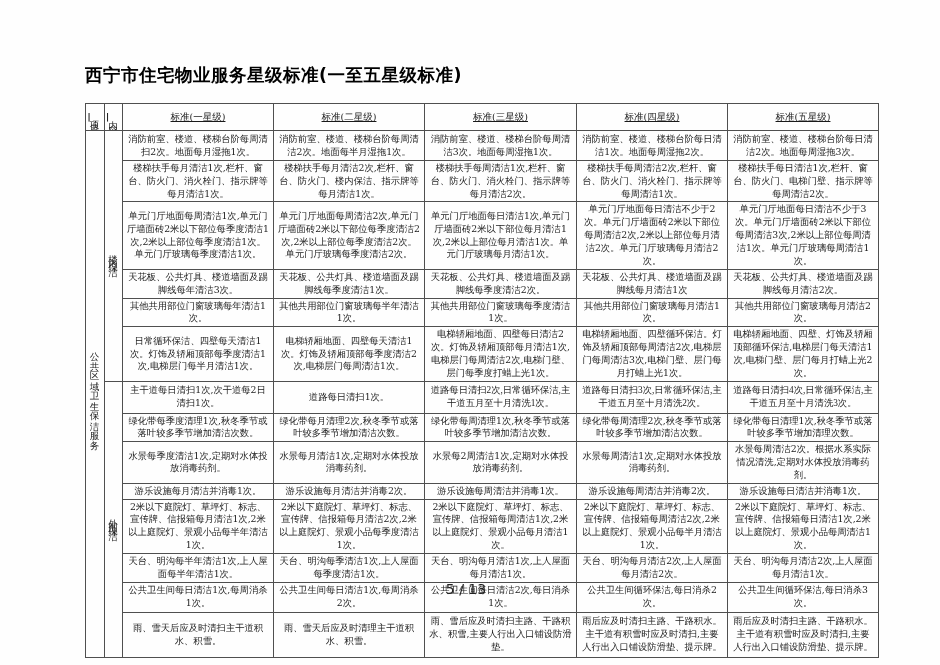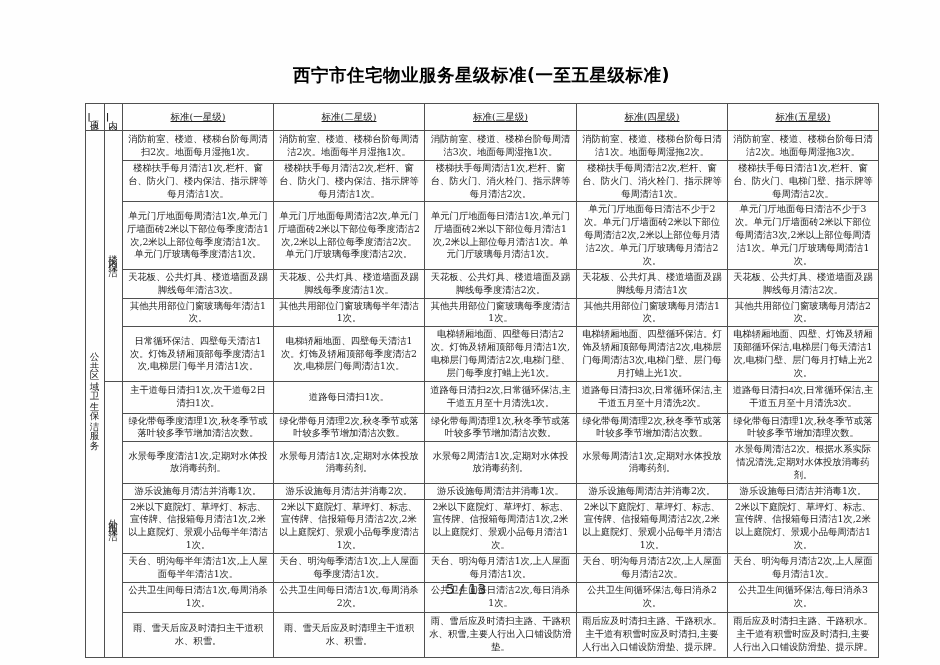--- a/index.html
+++ b/index.html
@@ -8,21 +8,21 @@
     background:#fdfdfc;
     font-family:"DejaVu Serif","Liberation Serif",serif;
     color:#111;
   }
   .page {
     position:relative; width:940px; height:665px;
     background:#fefefe; overflow:hidden;
   }
   .title {
     position:absolute; left:85px; top:63px; width:793px;
-    text-align:center; font-size:17.5px; font-weight:bold; color:#000;
+    font-size:17.5px; font-weight:bold; color:#000;
     font-family:"DejaVu Sans","Liberation Sans",sans-serif;
     letter-spacing:0.5px; white-space:nowrap;
   }
   table.std {
     position:absolute; left:85px; top:103px; width:793px;
     border-collapse:collapse; table-layout:fixed;
     border:1.6px solid #2b2b2b;
   }
   table.std th, table.std td {
     border:1px solid #4f4f4f;
@@ -34,21 +34,21 @@
   }
   table.std th { font-size:9.5px;text-decoration:underline; }
   .vcell { padding:0 !important; }
   .vtext {
     writing-mode:vertical-rl; text-orientation:upright;
     margin:0 auto; letter-spacing:0.45em; font-size:9.5px;
   }
   .vtext.spread { letter-spacing:1.05em; }
   .b {
     font-weight:bold;
-    font-family:Liberation Sans, sans-serif;
+    font-family:Liberation Serif, serif;
     font-size:9.1px;
     margin-top:36px;
   }
   .footer {
     position:absolute; left:0; top:581px; width:932px;
     text-align:center; font-size:14px; font-weight:normal;
     font-family:"DejaVu Sans","Liberation Sans",sans-serif;
     color:#222;
   }
 </style>
@@ -91,21 +91,21 @@
       <td class="vcell" rowspan="6">
             <div class="vtext">楼内保洁</div>
           </td>
       <td>消防前室、楼道、楼梯台阶每周清扫2次。地面每月湿拖1次。</td>
       <td>消防前室、楼道、楼梯台阶每周清洁2次。地面每半月湿拖1次。</td>
       <td>消防前室、楼道、楼梯台阶每周清洁3次。地面每周湿拖1次。</td>
       <td>消防前室、楼道、楼梯台阶每日清洁1次。地面每周湿拖2次。</td>
       <td>消防前室、楼道、楼梯台阶每日清洁2次。地面每周湿拖3次。</td>
     </tr>
     <tr style="height:37px">
-      <td>楼梯扶手每月清洁1次,栏杆、窗台、防火门、楼内保洁、指示牌等每月清洁1次。</td>
+      <td>楼梯扶手每月清洁1次,栏杆、窗台、防火门、消火栓门、指示牌等每月清洁1次。</td>
       <td>楼梯扶手每月清洁2次,栏杆、窗台、防火门、楼内保洁、指示牌等每月清洁1次。</td>
       <td>楼梯扶手每周清洁1次,栏杆、窗台、防火门、消火栓门、指示牌等每月清洁2次。</td>
       <td>楼梯扶手每周清洁2次,栏杆、窗台、防火门、消火栓门、指示牌等每周清洁1次。</td>
       <td>楼梯扶手每日清洁1次,栏杆、窗台、防火门、电梯门壁、指示牌等每周清洁2次。</td>
     </tr>
     <tr style="height:55px">
       <td>单元门厅地面每周清洁1次,单元门厅墙面砖2米以下部位每季度清洁1次,2米以上部位每季度清洁1次。单元门厅玻璃每季度清洁1次。</td>
       <td>单元门厅地面每周清洁2次,单元门厅墙面砖2米以下部位每季度清洁2次,2米以上部位每季度清洁2次。单元门厅玻璃每季度清洁2次。</td>
       <td>单元门厅地面每日清洁1次,单元门厅墙面砖2米以下部位每月清洁1次,2米以上部位每月清洁1次。单元门厅玻璃每月清洁1次。</td>
       <td>单元门厅地面每日清洁不少于2次。单元门厅墙面砖2米以下部位每周清洁2次,2米以上部位每月清洁2次。单元门厅玻璃每月清洁2次。</td>

